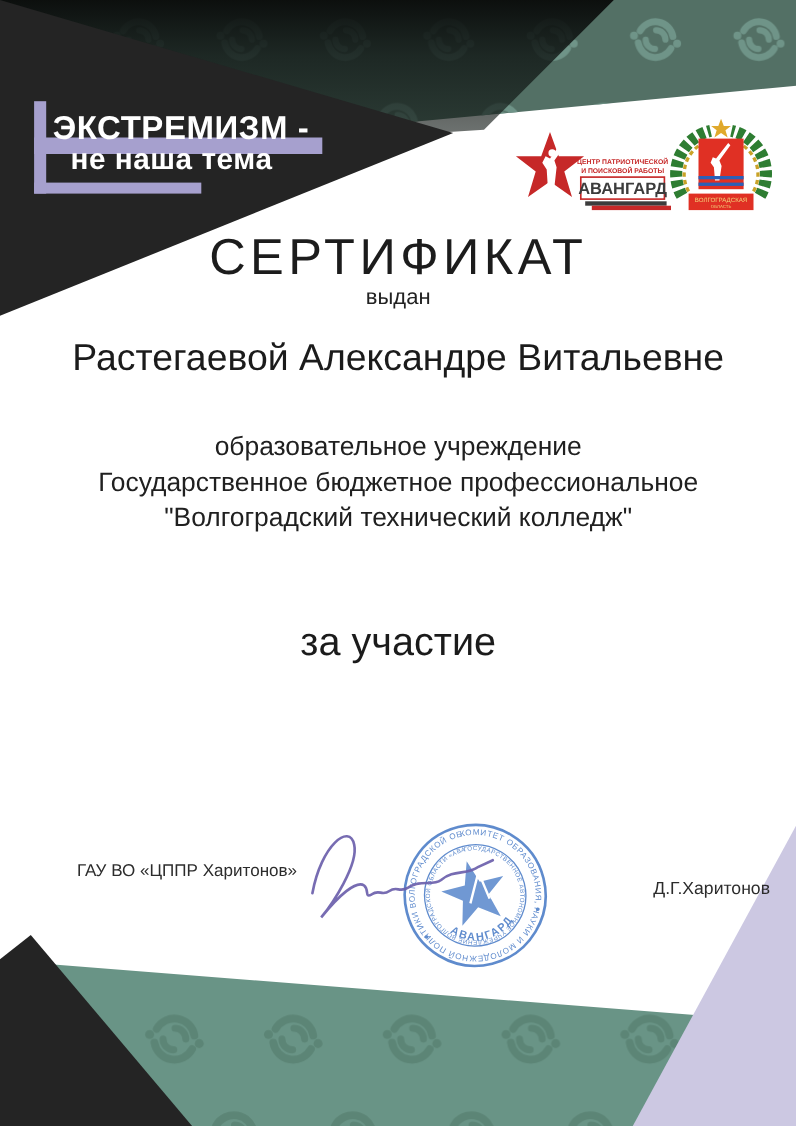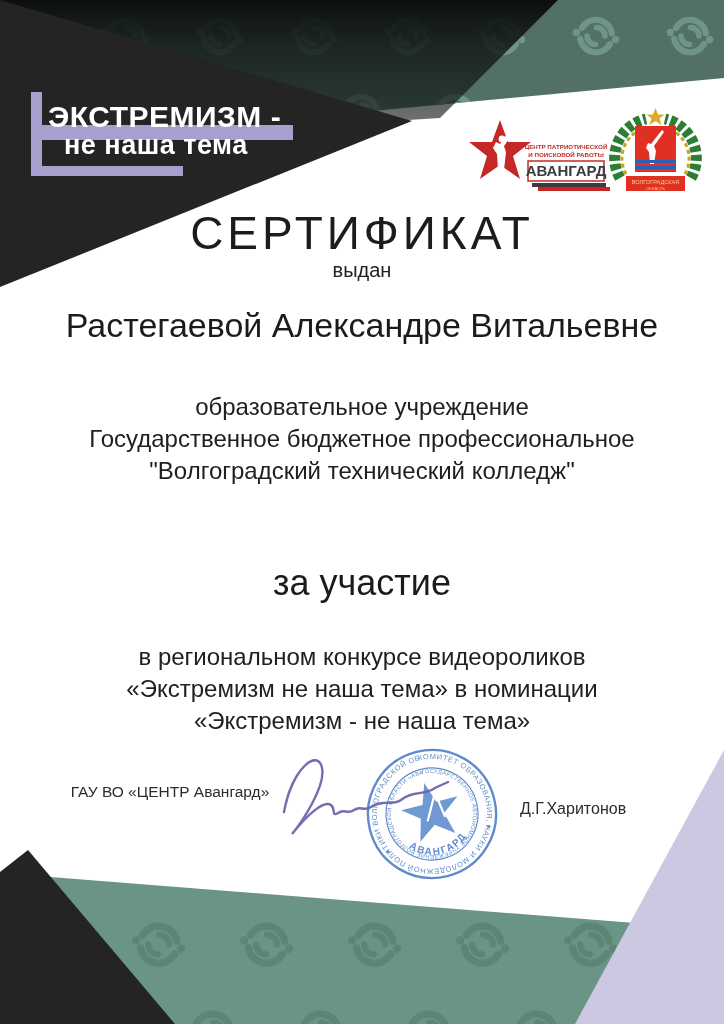--- a/index.html
+++ b/index.html
@@ -23,21 +23,21 @@
   .ctr{left:0;width:724px;text-align:center;z-index:2;}
   .title{top:206px;font-size:46px;font-weight:300;letter-spacing:4px;color:#1c1c1c;}
   .issued{top:259px;font-size:20px;color:#222;}
   .recipient{top:306px;font-size:34px;color:#1b1b1b;}
   .org{top:391px;font-size:24px;line-height:32px;color:#202020;}
   .award{top:562px;font-size:36px;color:#1b1b1b;}
   .contest{top:641px;font-size:24px;line-height:32px;color:#202020;}
   
   .director{left:40px;top:781px;width:260px;text-align:center;font-size:15.5px;
     line-height:21px;color:#2c2c2c;z-index:2;}
-  .signer{left:520px;top:800px;width:180px;text-align:left;font-size:16px;
+  .signer{left:520px;top:800px;width:180px;text-align:right;font-size:16px;
     color:#2c2c2c;z-index:2;}
   .logo-av{left:462px;top:108px;width:148px;height:98px;z-index:3;}
   .logo-arms{left:598px;top:106px;width:115px;height:100px;z-index:3;}
   .stamp{left:360px;top:742px;width:144px;height:144px;z-index:2;opacity:.88;
     transform:rotate(-14deg);}
   .sig{left:272px;top:744px;width:195px;height:105px;z-index:3;}
 </style>
 </head>
 <body>
 
@@ -124,28 +124,23 @@
 
   <div class="abs ctr issued">выдан</div>
   <div class="abs ctr title">СЕРТИФИКАТ</div>
   <div class="abs ctr recipient">Растегаевой Александре Витальевне</div>
   <div class="abs ctr org">
     <div>образовательное учреждение</div>
     <div>Государственное бюджетное профессиональное</div>
     <div>"Волгоградский технический колледж"</div>
   </div>
   <div class="abs ctr award">за участие</div>
-  <div class="abs ctr contest">
-    <div>в региональном конкурсе видеороликов</div>
-    <div>«Экстремизм не наша тема» в номинации</div>
-    <div>«Экстремизм - не наша тема»</div>
-  </div>
 
   <div class="abs director">
-    <div>ГАУ ВО «ЦЕНТР Авангард»</div>
+    <div>ГАУ ВО «ЦППР Харитонов»</div>
   </div>
   <div class="abs signer">Д.Г.Харитонов</div>
 
   <svg class="abs stamp" viewBox="0 0 144 144">
     <defs>
       <path id="stampOuterPath" d="M72,17 a55,55 0 1 1 -0.01,0"></path>
       <path id="stampInnerPath" d="M72,31 a41,41 0 1 1 -0.01,0"></path>
       <path id="stampNamePath" d="M38,94 a40,40 0 0 0 68,0"></path>
     </defs>
     <circle cx="72" cy="72" r="64" fill="none" stroke="#4a7cc7" stroke-width="2.4"></circle>

